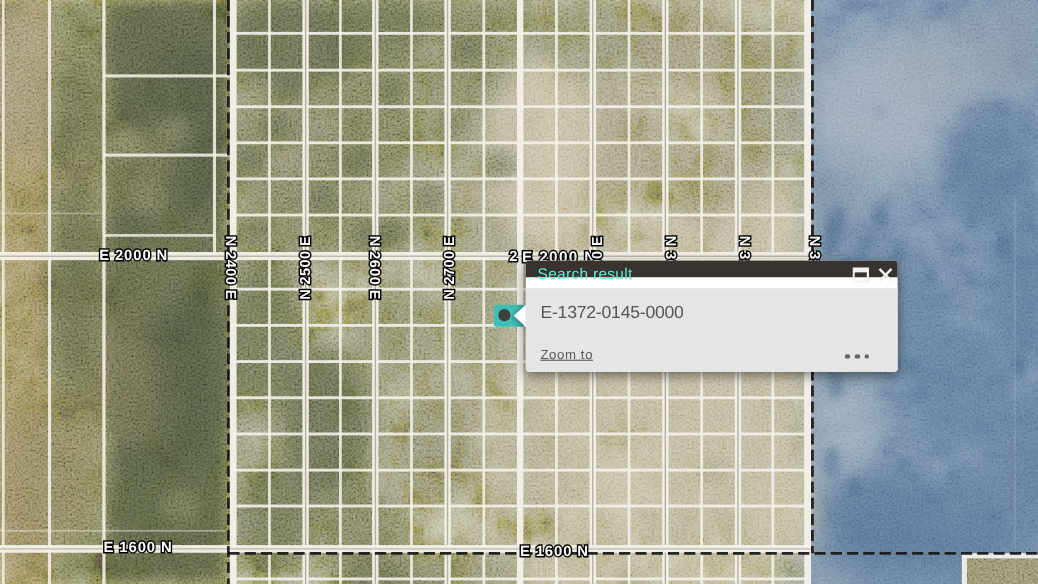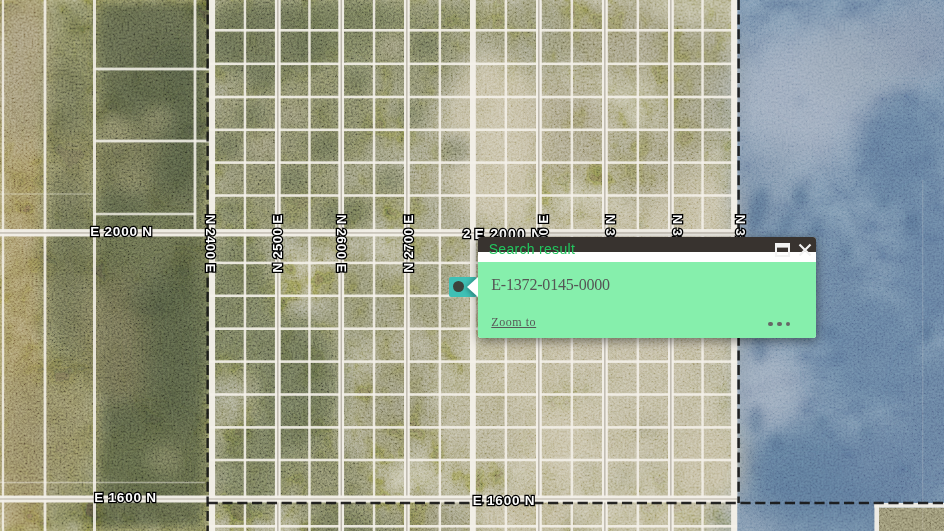--- a/index.html
+++ b/index.html
@@ -5,24 +5,24 @@
   body { width:944px; height:531px; overflow:hidden;
          font-family:"Liberation Sans",sans-serif; }
   #map { position:relative; width:944px; height:531px; overflow:hidden; background:#b8af93; }
   .marker { position:absolute; left:448.5px; top:276.5px; width:28px; height:20.5px;
              background:#3fc0b5; border-radius:2px; }
   .mdot { position:absolute; left:452.9px; top:281.4px; width:10.8px; height:10.8px;
            border-radius:50%; background:#3c423c; }
   .popup { position:absolute; left:478.3px; top:237.2px; width:337.4px; height:101.2px;
             border-radius:3px; box-shadow:0 3px 11px rgba(0,0,0,0.45); background:#fff; }
   .phead { position:absolute; left:0; top:0; right:0; height:15px; background:#38332f;
-            border-radius:3px 3px 0 0; color:#22c55e;text-align:center; }
+            border-radius:3px 3px 0 0; color:#5eead4;text-align:center; }
   .ptitle { position:absolute; left:10.4px; top:4.2px; font-size:14px; letter-spacing:0.3px; }
-  .pbody { position:absolute; left:0; top:24.4px; right:0; bottom:0; background:#86efac;
-            border-radius:0 0 3px 3px;font-family:Liberation Serif, serif; }
+  .pbody { position:absolute; left:0; top:24.4px; right:0; bottom:0; background:#e5e5e5;
+            border-radius:0 0 3px 3px; }
   .pid { position:absolute; left:13px; top:14px; font-size:16px; color:#555; letter-spacing:-0.2px; }
   .zoomto { position:absolute; left:13px; top:53px; font-size:12px; color:#585858;
              text-decoration:underline; letter-spacing:0.55px; }
   .dots { position:absolute; left:290px; top:60px; line-height:0; font-size:0; }
   .dots i { display:inline-block; width:4.6px; height:4.6px; margin-right:4.2px;
              border-radius:50%; background:#666; }
   .beak { position:absolute; left:-11px; top:40px; width:0; height:0;
            border-top:10px solid transparent; border-bottom:10px solid transparent;
            border-right:11px solid #fff;
            filter:drop-shadow(-2px 1px 2px rgba(0,0,0,0.25)); }

